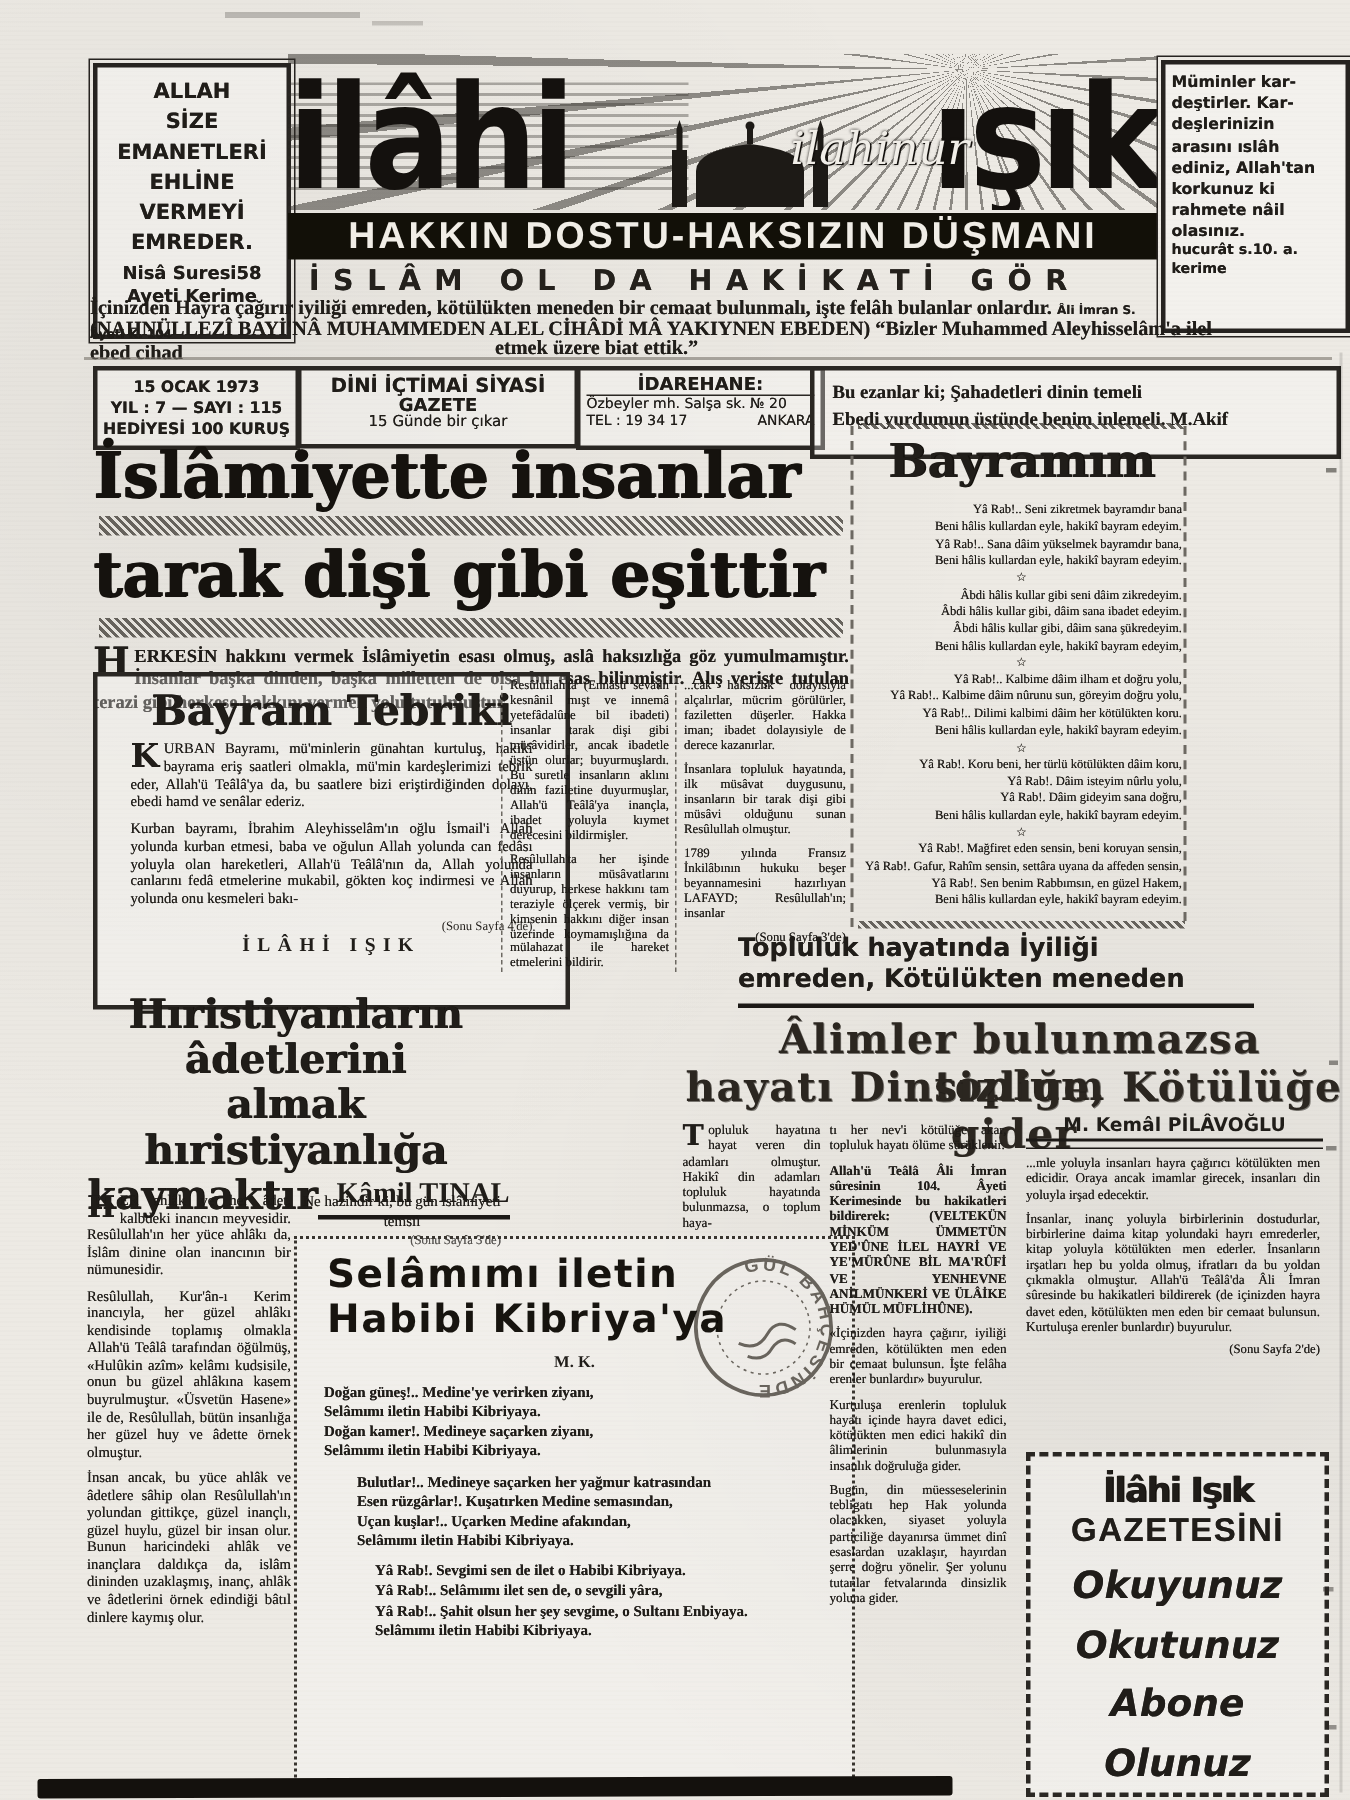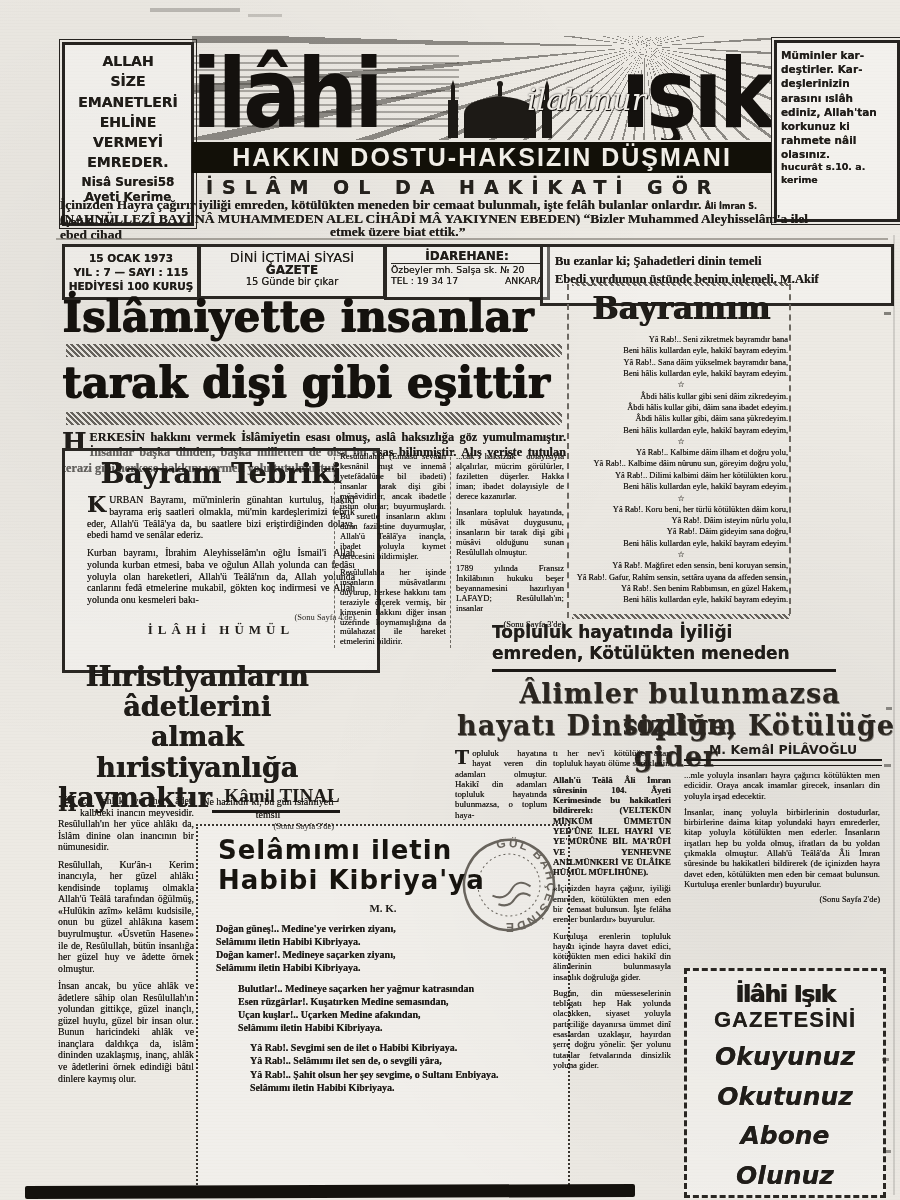--- a/index.html
+++ b/index.html
@@ -146,21 +146,21 @@
 
   <div class="abs strip-box" style="left:62px;top:244px;width:132px;height:46px;padding-top:4px;">
     <div style="font-size:10.5px;font-weight:bold;line-height:1.35;" class="ink">
       <div>15 OCAK 1973</div>
       <div>YIL : 7 — SAYI : 115</div>
       <div>HEDİYESİ 100 KURUŞ</div>
     </div>
   </div>
   <div class="abs strip-box" style="left:198px;top:244px;width:182px;height:46px;padding-top:3px;">
     <div class="ink">
-      <div style="font-size:13px;font-weight:normal;">DİNİ İÇTİMAİ SİYASİ</div>
+      <div style="font-size:13px;font-weight:bold;">DİNİ İÇTİMAİ SİYASİ</div>
       <div style="font-size:12px;font-weight:bold;line-height:.9;">GAZETE</div>
       <div style="font-size:10px;">15 Günde bir çıkar</div>
     </div>
   </div>
   <div class="abs strip-box" style="left:384px;top:244px;width:152px;height:46px;padding:2px 4px;text-align:left;">
     <div class="ink">
       <div style="font-size:12px;font-weight:bold;text-align:center;border-bottom:1px solid #2a2723;">İDAREHANE:</div>
       <div style="font-size:9.3px;">Özbeyler mh. Salşa sk. № 20</div>
       <div style="font-size:9.3px;display:flex;justify-content:space-between;">
         <span>TEL : 19 34 17</span>
@@ -223,21 +223,21 @@
   </div>
   <div class="abs hatch" style="left:572px;top:614px;width:218px;height:5px;"></div>
 
   <div class="abs boxed" style="left:62px;top:448px;width:268px;height:207px;padding:6px 22px;background:rgba(255,255,255,.3);">
     <div class="bt-title">Bayram Tebriki</div>
     <div class="j ink" style="font-size:9.8px;line-height:1.2;margin-top:4px;">
       <p><span class="drop" style="font-size:22px;">K</span><span>URBAN Bayramı, mü'minlerin günahtan kurtuluş, hakikî bayrama eriş saatleri olmakla, mü'min kardeşlerimizi tebrik eder, Allah'ü Teâlâ'ya da, bu saatlere bizi eriştirdiğinden dolayı, ebedi hamd ve senâlar ederiz.</span></p>
       <p>Kurban bayramı, İbrahim Aleyhisselâm'ın oğlu İsmail'i Allah yolunda kurban etmesi, baba ve oğulun Allah yolunda can fedâsı yoluyla olan hareketleri, Allah'ü Teâlâ'nın da, Allah yolunda canlarını fedâ etmelerine mukabil, gökten koç indirmesi ve Allah yolunda onu kesmeleri bakı-</p>
     </div>
     <div class="cont">(Sonu Sayfa 4'de)</div>
-    <div class="sig">İLÂHİ HÜMÜL</div>
+    <div class="sig">İLÂHİ IŞIK</div>
   </div>
 
   <div class="abs vdash" style="left:334px;top:452px;height:196px;border-left-width:1px;"></div>
   <div class="abs smallcol j ink" style="left:340px;top:452px;width:106px;height:196px;overflow:hidden;">
     <p>Resûlullah'ta (Ennâsü sevâün kesnânil mışt ve innemâ yetefâdalûne bil ibadeti) insanlar tarak dişi gibi müsâvidirler, ancak ibadetle üstün olurlar; buyurmuşlardı. Bu suretle insanların aklını dinin faziletine duyurmuşlar, Allah'ü Teâlâ'ya inançla, ibadet yoluyla kıymet derecesini bildirmişler.</p>
     <p>Resûlullah'ta her işinde insanların müsâvatlarını duyurup, herkese hakkını tam teraziyle ölçerek vermiş, bir kimsenin hakkını diğer insan üzerinde koymamışlığına da mülahazat ile hareket etmelerini bildirir.</p>
   </div>
   <div class="abs vdash" style="left:450px;top:452px;height:196px;border-left-width:1px;"></div>
   <div class="abs smallcol j ink" style="left:456px;top:452px;width:108px;height:196px;overflow:hidden;">
     <p>...cak haksızlık dolayısıyla alçalırlar, mücrim görülürler, faziletten düşerler. Hakka iman; ibadet dolayısiyle de derece kazanırlar.</p>

